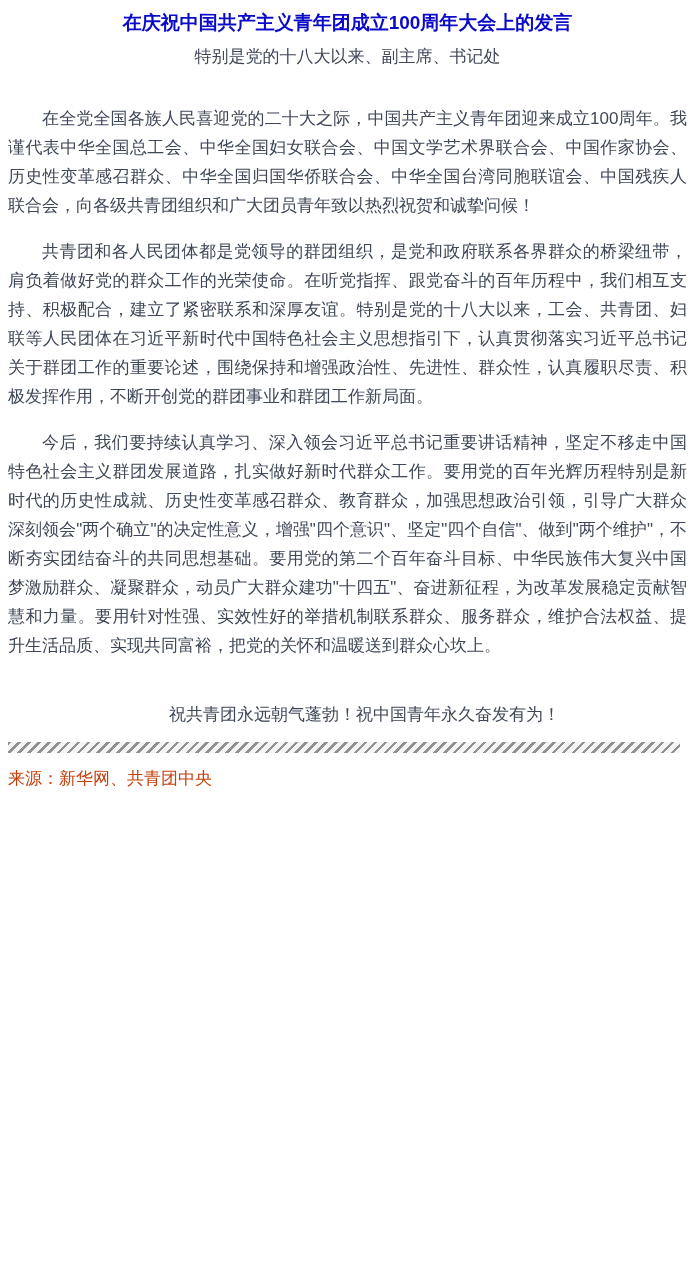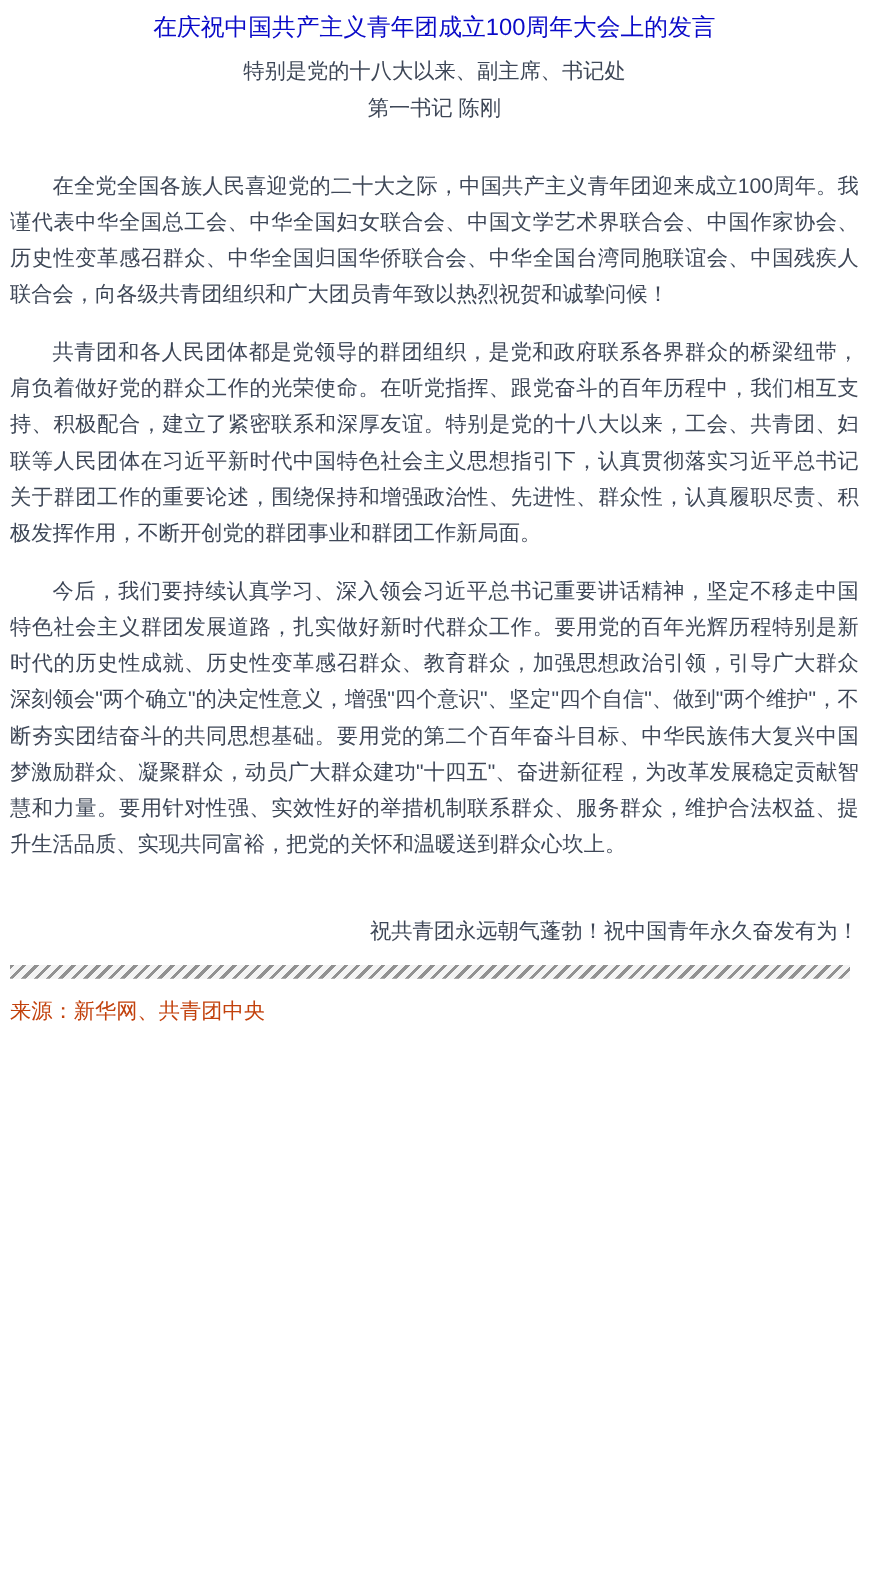--- a/index.html
+++ b/index.html
@@ -13,21 +13,21 @@
   }
   .doc {
     box-sizing: border-box;
     width: 695px;
     min-height: 1262px;
     padding: 8px 8px 6px 8px;
     background: #ffffff;
   }
   .doc-title {
     font-size: 19px;
-    font-weight: normal;
+    font-weight: bold;
     color: #0a0ac8;
     text-align: center;
     line-height: 26px;
     margin: 2px 0 6px 0;
   }
   .meta-line {
     font-size: 17px;
     color: #3e4757;
     text-align: center;
     line-height: 30px;
@@ -40,21 +40,21 @@
     font-size: 17px;
     color: #3e4757;
     line-height: 29px;
     text-align: justify;
     text-indent: 2em;
     margin: 0 0 17px 0;
   }
   .para.closing {
     margin-top: 40px;
     margin-bottom: 13px;
-    text-align: right;
+    text-align: center;
   }
   .hatch-divider {
     height: 11px;
     width: 672px;
     margin: 0 0 14px 0;
     background: repeating-linear-gradient(
       135deg,
       #919191 0px,
       #919191 2.5px,
       #f4f4f4 2.5px,
@@ -72,21 +72,20 @@
 </head>
 <body>
 
 <div class="doc">
 
   <h1 class="doc-title">在庆祝中国共产主义青年团成立100周年大会上的发言</h1>
 
 
   <p class="meta-line">特别是党的十八大以来、副主席、书记处</p>
 
-  <p class="meta-line">第一书记 陈刚</p>
 
   <div class="body-text">
     <p class="para">在全党全国各族人民喜迎党的二十大之际，中国共产主义青年团迎来成立100周年。我谨代表中华全国总工会、中华全国妇女联合会、中国文学艺术界联合会、中国作家协会、历史性变革感召群众、中华全国归国华侨联合会、中华全国台湾同胞联谊会、中国残疾人联合会，向各级共青团组织和广大团员青年致以热烈祝贺和诚挚问候！</p>
 
 
     <p class="para">共青团和各人民团体都是党领导的群团组织，是党和政府联系各界群众的桥梁纽带，肩负着做好党的群众工作的光荣使命。在听党指挥、跟党奋斗的百年历程中，我们相互支持、积极配合，建立了紧密联系和深厚友谊。特别是党的十八大以来，工会、共青团、妇联等人民团体在习近平新时代中国特色社会主义思想指引下，认真贯彻落实习近平总书记关于群团工作的重要论述，围绕保持和增强政治性、先进性、群众性，认真履职尽责、积极发挥作用，不断开创党的群团事业和群团工作新局面。</p>
 
     <p class="para">今后，我们要持续认真学习、深入领会习近平总书记重要讲话精神，坚定不移走中国特色社会主义群团发展道路，扎实做好新时代群众工作。要用党的百年光辉历程特别是新时代的历史性成就、历史性变革感召群众、教育群众，加强思想政治引领，引导广大群众深刻领会"两个确立"的决定性意义，增强"四个意识"、坚定"四个自信"、做到"两个维护"，不断夯实团结奋斗的共同思想基础。要用党的第二个百年奋斗目标、中华民族伟大复兴中国梦激励群众、凝聚群众，动员广大群众建功"十四五"、奋进新征程，为改革发展稳定贡献智慧和力量。要用针对性强、实效性好的举措机制联系群众、服务群众，维护合法权益、提升生活品质、实现共同富裕，把党的关怀和温暖送到群众心坎上。</p>
 
 

